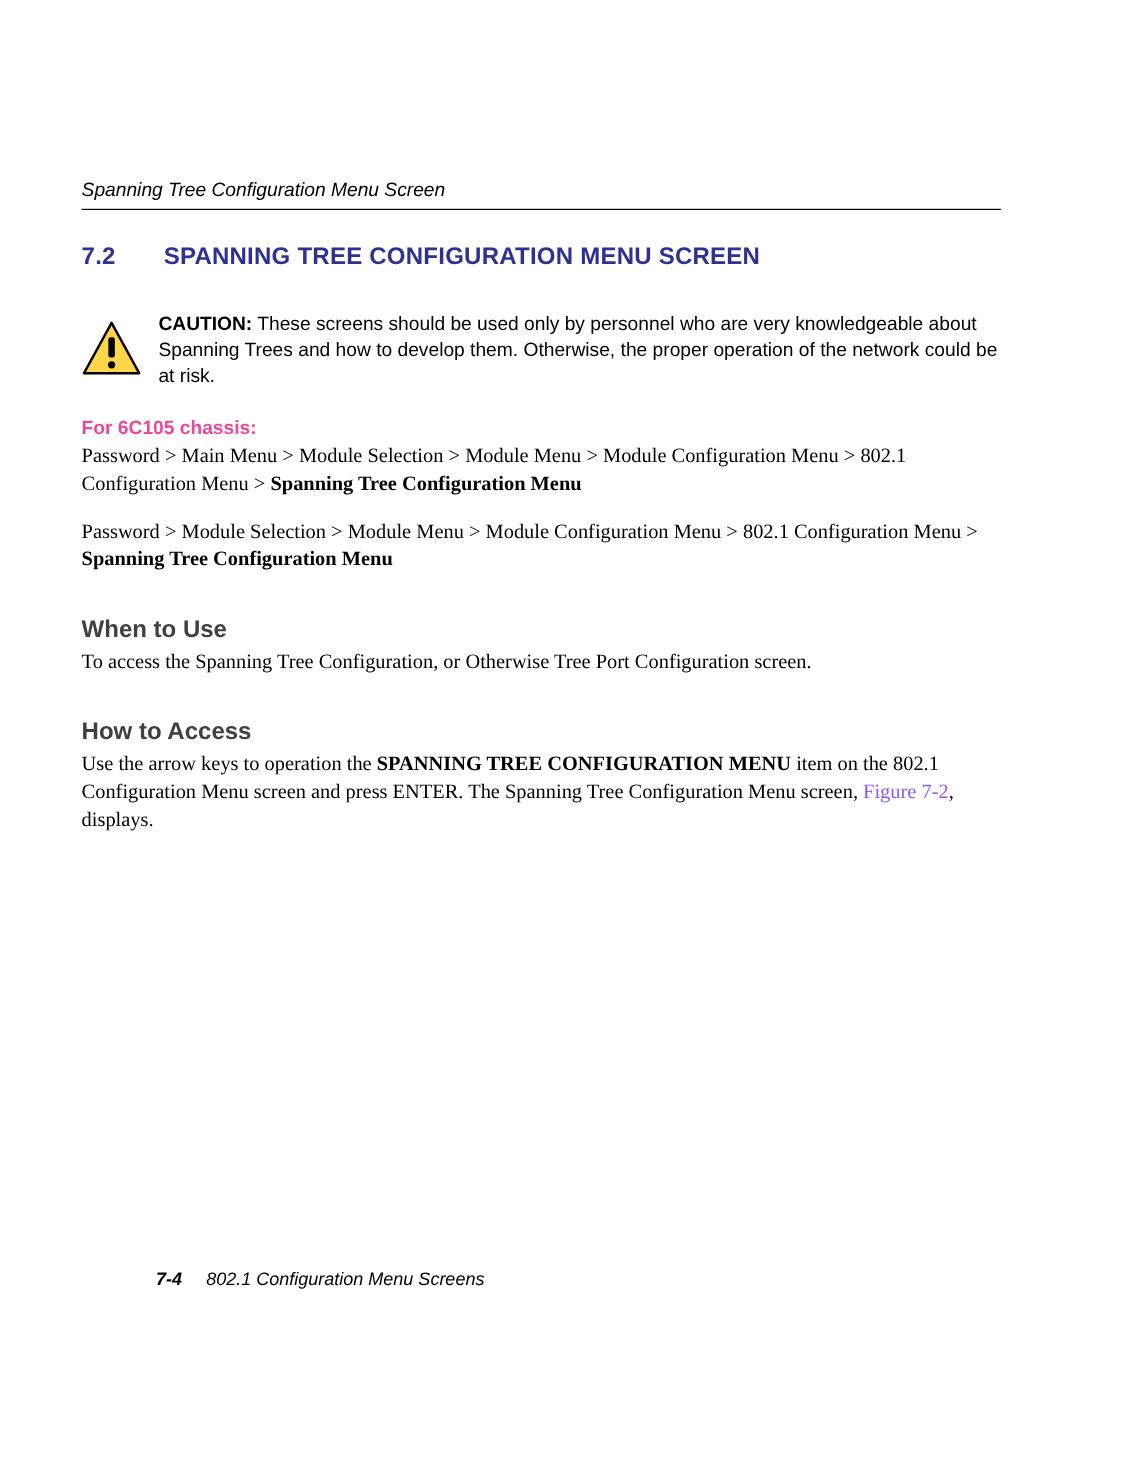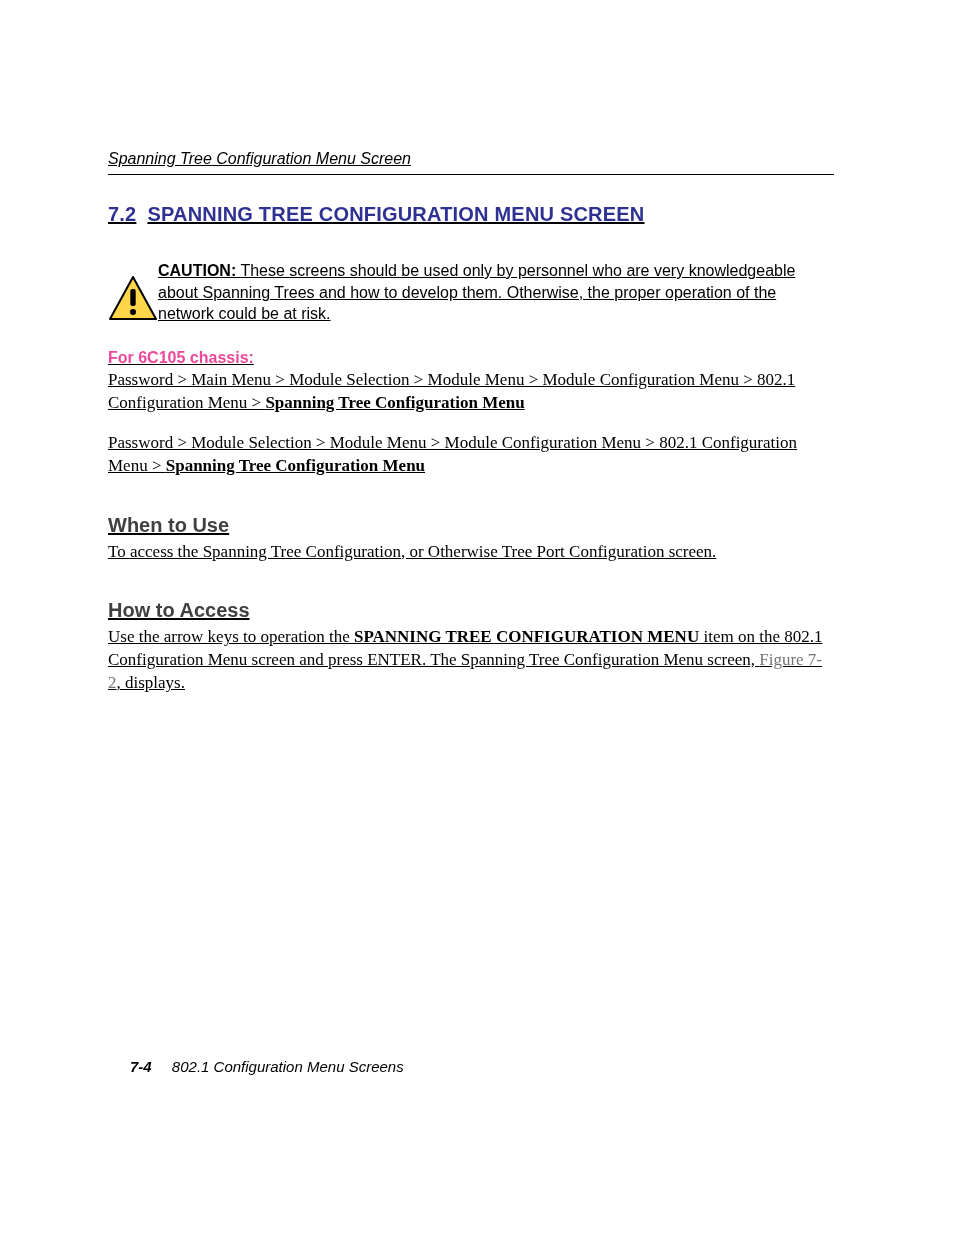--- a/index.html
+++ b/index.html
@@ -6,47 +6,47 @@
     margin: 0;
     padding: 0;
     background: #fff;
     font-family: "Times New Roman", Times, serif;
     color: #000;
     width: 954px;
     height: 1235px;
     position: relative;
   }
   .page {
-    padding: 150px 120px 0 108px;
-    text-decoration: underline;
+    padding: 150px 120px 0 68px;
   }
   .running-header {
     font-family: Arial, Helvetica, sans-serif;
     font-style: italic;
     font-size: 16px;
     color: #000;
     margin-bottom: 6px;
   }
   .header-rule {
     border: 0;
     border-top: 1.5px solid #000;
     margin: 0 0 28px 0;
   }
   .section-heading {
     font-family: Arial, Helvetica, sans-serif;
     font-weight: bold;
     font-size: 20px;
     color: #2e3192;
     letter-spacing: 0.2px;
     display: flex;
-    gap: 11px;
+    gap: 40px;
   }
   .caution-block {
     display: flex;
-    align-items: flex-end;
+    align-items: center;
+    gap: 14px;
     margin-top: 34px;
   }
   .warn-icon {
     flex: 0 0 auto;
   }
   .caution-text {
     font-family: Arial, Helvetica, sans-serif;
     font-size: 16px;
     line-height: 1.35;
   }
@@ -71,21 +71,21 @@
   }
   .section-sub {
     font-family: Arial, Helvetica, sans-serif;
     font-weight: bold;
     font-size: 20px;
     color: #404040;
     margin-top: 36px;
     margin-bottom: 4px;
   }
   .link {
-    color: #737373;
+    color: #8b5cf6;
   }
   .footer {
     position: absolute;
     left: 130px;
     bottom: 160px;
     font-family: Arial, Helvetica, sans-serif;
     font-size: 15px;
     font-style: italic;
   }
   .footer .page-num {

